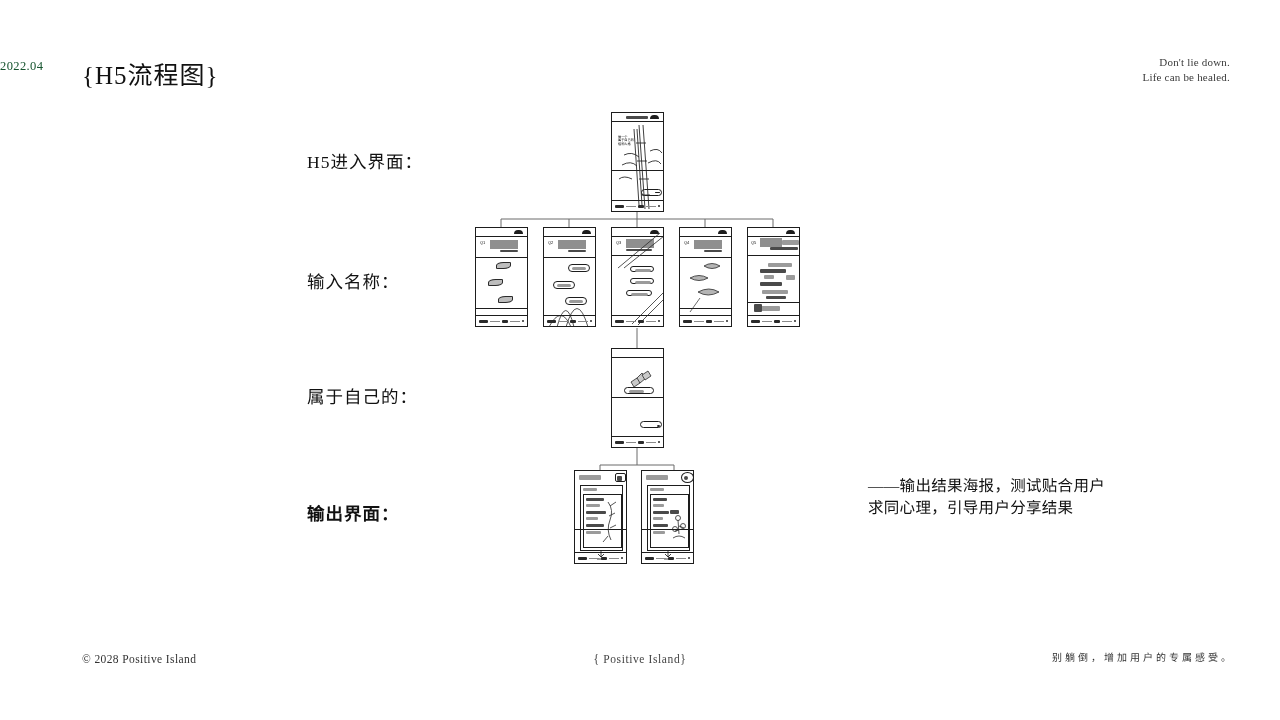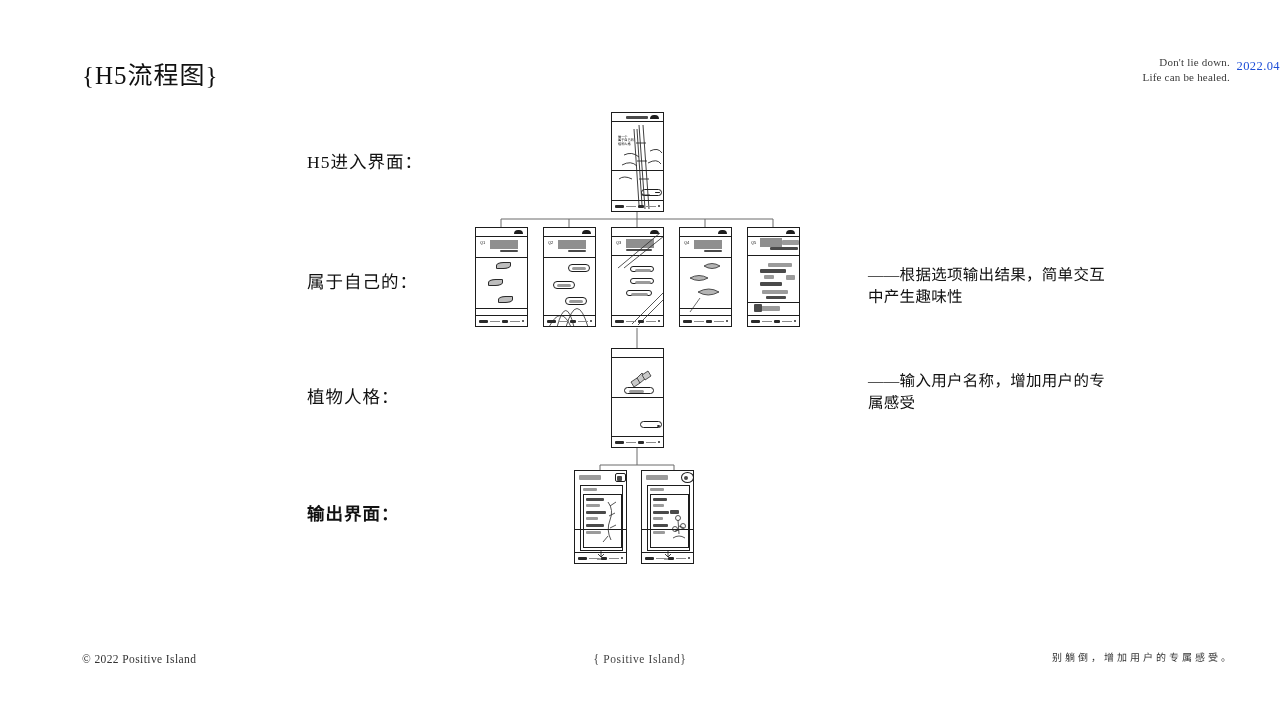--- a/index.html
+++ b/index.html
@@ -14,21 +14,21 @@
   .page{position:absolute;inset:0;}
 
   
   .title{
     position:absolute;left:82px;top:55px;
     font-size:25px;letter-spacing:1px;color:#111;
     white-space:nowrap;
   }
   .date{
     position:absolute;left:0;right:0;top:59px;
-    text-align:right;font-size:12.5px;color:#1d4ed8;
+    text-align:left;font-size:12.5px;color:#14532d;
     letter-spacing:.4px;
   }
   .slogan{
     position:absolute;right:50px;top:55px;
     text-align:right;font-size:11px;line-height:1.35;
     color:#3a3a3a;letter-spacing:.2px;
   }
 
   
   .row-label{
@@ -104,26 +104,25 @@
 <div class="page">
 
   <div class="title">{H5流程图}</div>
   <div class="date">2022.04</div>
   <div class="slogan">
     <div>Don't lie down.</div>
     <div>Life can be healed.</div>
   </div>
 
   <div class="row-label" style="left:307px;top:148px;">H5进入界面：</div>
-  <div class="row-label" style="left:307px;top:268px;">属于自己的：</div>
-  <div class="row-label" style="left:307px;top:383px;">植物人格：</div>
+  <div class="row-label" style="left:307px;top:268px;">输入名称：</div>
+  <div class="row-label" style="left:307px;top:383px;">属于自己的：</div>
   <div class="row-label" style="left:307px;top:500px;font-weight:bold;">输出界面：</div>
 
-  <div class="annot" style="top:264px;">——根据选项输出结果，简单交互中产生趣味性</div>
-  <div class="annot" style="top:370px;">——输入用户名称，增加用户的专属感受</div>
+  <div class="annot" style="top:475px;">——输出结果海报，测试贴合用户求同心理，引导用户分享结果</div>
 
   <svg class="svg-layer">
     <g stroke="#6a6a6a" stroke-width="1" fill="none">
 
       <line x1="637" y1="212" x2="637" y2="219"></line>
       <line x1="501" y1="219" x2="773" y2="219"></line>
       <line x1="501" y1="219" x2="501" y2="227"></line>
       <line x1="569" y1="219" x2="569" y2="227"></line>
       <line x1="637" y1="219" x2="637" y2="227"></line>
       <line x1="705" y1="219" x2="705" y2="227"></line>
@@ -424,17 +423,17 @@
     </svg>
     <div class="ph-botbar">
       <div class="bb-chip" style="width:9px;"></div>
         <div class="bb-line"></div>
       <div class="bb-chip" style="width:6px;"></div>
         <div class="bb-line"></div>
         <div class="bb-dot"></div>
     </div>
   </div>
 
-  <div class="f-left">© 2022 Positive Island</div>
+  <div class="f-left">© 2028 Positive Island</div>
   <div class="f-center">{ Positive Island}</div>
   <div class="f-right">别躺倒，增加用户的专属感受。</div>
 
 </div>
 
 </body></html>

